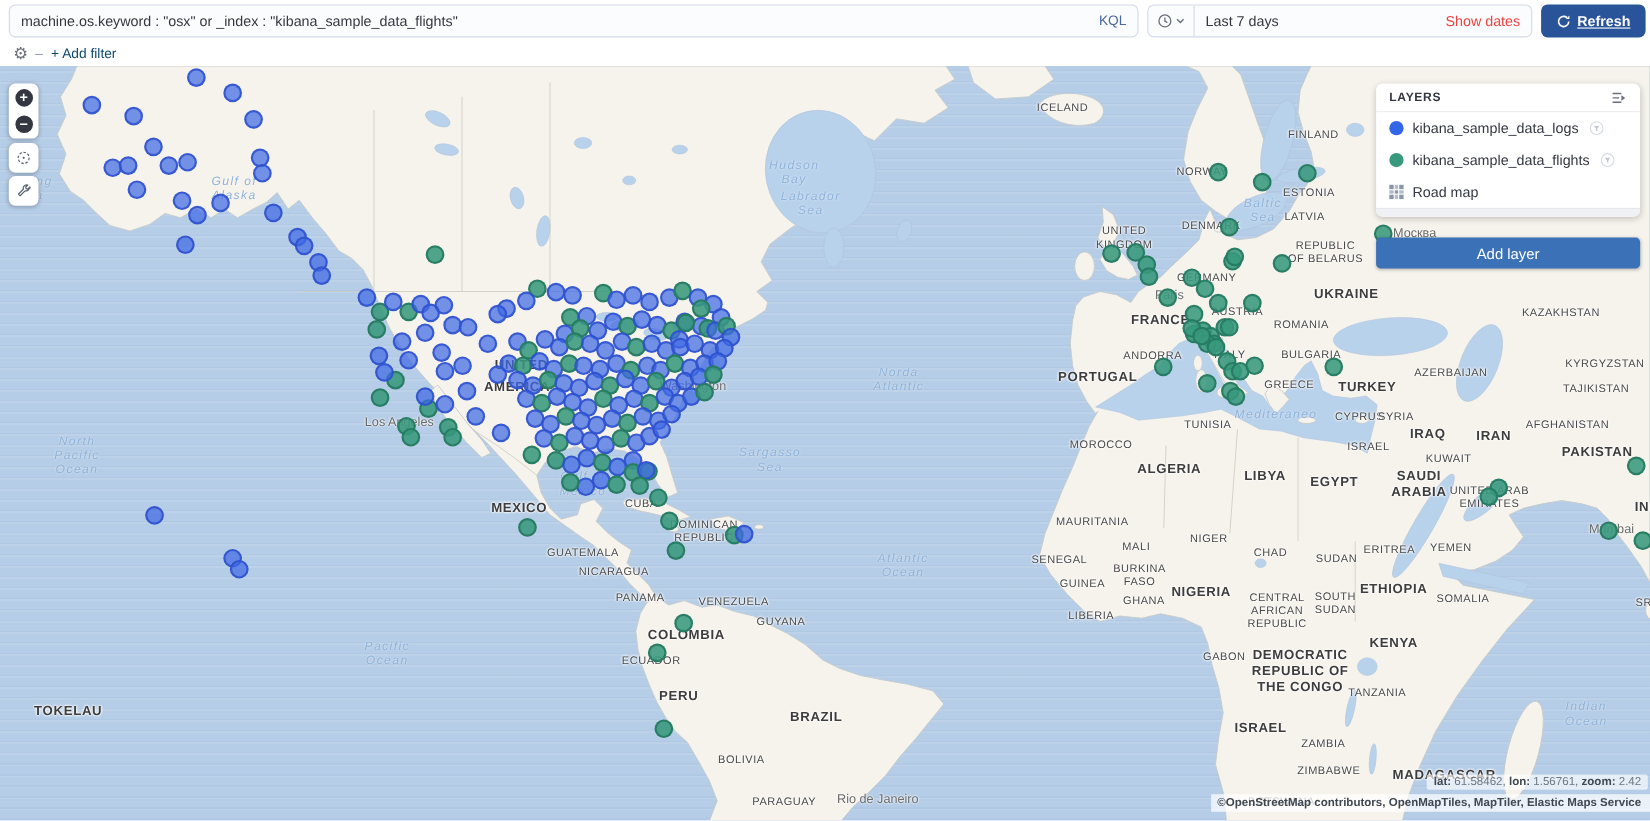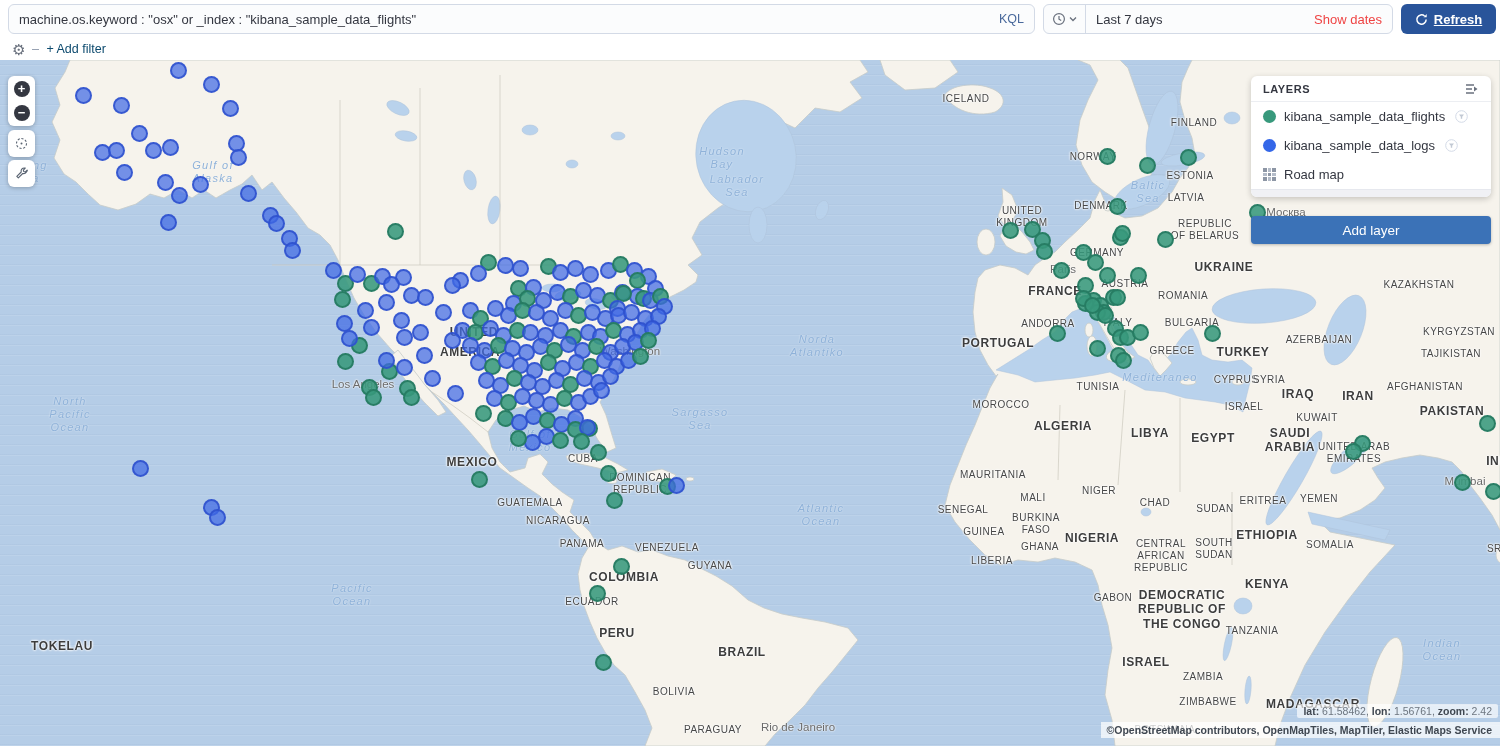--- a/index.html
+++ b/index.html
@@ -202,21 +202,21 @@
 Ocean</span>
         <span class="lbl w" style="left: 352px; top: 535px;">Pacific
 Ocean</span>
         <span class="lbl w" style="left: 530px; top: 381px;">Gulf of
 Mexico</span>
         <span class="lbl w" style="left: 700px; top: 359px;">Sargasso
 Sea</span>
         <span class="lbl w" style="left: 821px; top: 455px;">Atlantic
 Ocean</span>
         <span class="lbl w" style="left: 817px; top: 286px;">Norda
-Atlantiko</span>
+Atlantic</span>
         <span class="lbl w" style="left: 1148px; top: 132px;">Baltic
 Sea</span>
         <span class="lbl w" style="left: 1160px; top: 318px;">Mediteraneo</span>
         <span class="lbl w" style="left: 1442px; top: 590px;">Indian
 Ocean</span>
         <span class="lbl c" style="left: 966px; top: 39px;">ICELAND</span>
         <span class="lbl c" style="left: 1194px; top: 63px;">FINLAND</span>
         <span class="lbl c" style="left: 1093px; top: 97px;">NORWAY</span>
         <span class="lbl c" style="left: 1190px; top: 116px;">ESTONIA</span>
         <span class="lbl c" style="left: 1186px; top: 138px;">LATVIA</span>
@@ -571,30 +571,30 @@
 
     <div class="layers-panel">
       <div class="layers-head">
         <span class="layers-title">LAYERS</span>
         <svg class="icon-svg" width="14" height="12" viewBox="0 0 14 12">
             <path d="M1 2h8M1 6h6M1 10h8" stroke="#69707d" stroke-width="1.3"></path>
             <path d="M9 3.5L12.5 6 9 8.5z" fill="#69707d"></path>
           </svg>
       </div>
       <div class="layer-row">
-        <span class="dot" style="background: rgb(56, 153, 124);"></span>
-        <span class="layer-name">kibana_sample_data_flights</span>
+        <span class="dot" style="background: rgb(52, 103, 232);"></span>
+        <span class="layer-name">kibana_sample_data_logs</span>
         <svg class="filter-badge" width="13" height="13" viewBox="0 0 13 13">
             <circle cx="6.5" cy="6.5" r="5.8" fill="#fff" stroke="#d3dae6" stroke-width="1"></circle>
             <path d="M4 4.5h5L7.2 6.8v2h-1.4v-2z" fill="#c2c9d4"></path>
           </svg>
       </div>
       <div class="layer-row">
-        <span class="dot" style="background: rgb(52, 103, 232);"></span>
-        <span class="layer-name">kibana_sample_data_logs</span>
+        <span class="dot" style="background: rgb(56, 153, 124);"></span>
+        <span class="layer-name">kibana_sample_data_flights</span>
         <svg class="filter-badge" width="13" height="13" viewBox="0 0 13 13">
             <circle cx="6.5" cy="6.5" r="5.8" fill="#fff" stroke="#d3dae6" stroke-width="1"></circle>
             <path d="M4 4.5h5L7.2 6.8v2h-1.4v-2z" fill="#c2c9d4"></path>
           </svg>
       </div>
       <div class="layer-row">
         <span class="grid-icon">
             <i></i>
             <i></i>
             <i></i>

